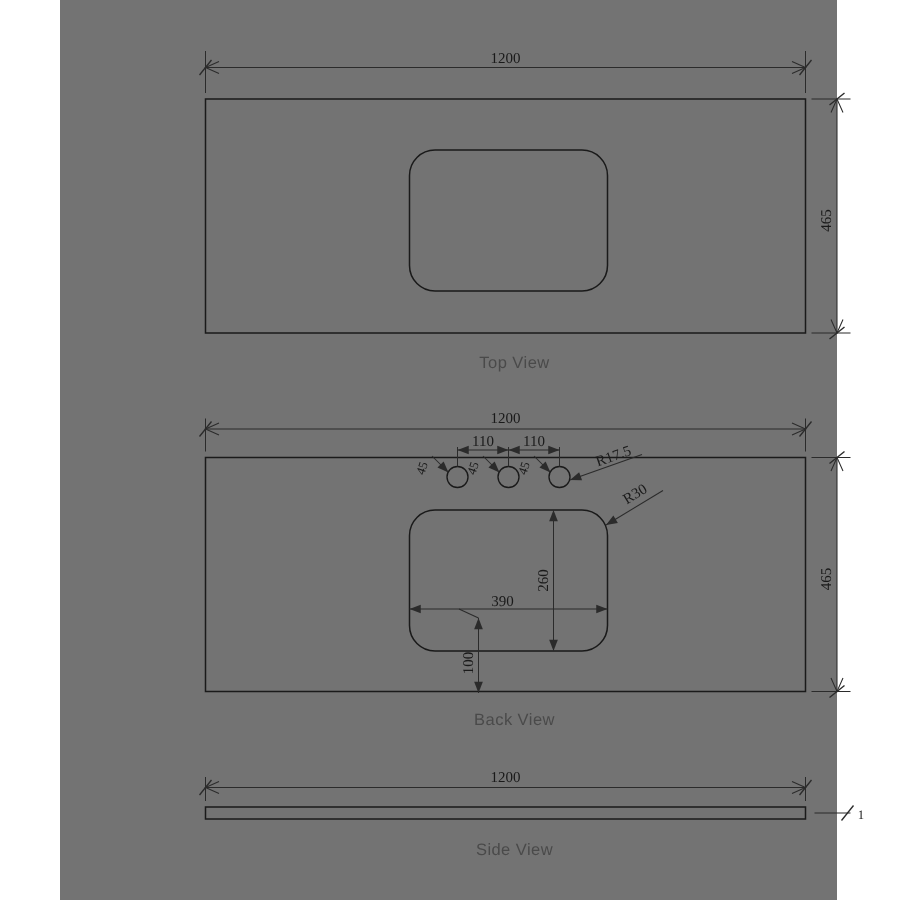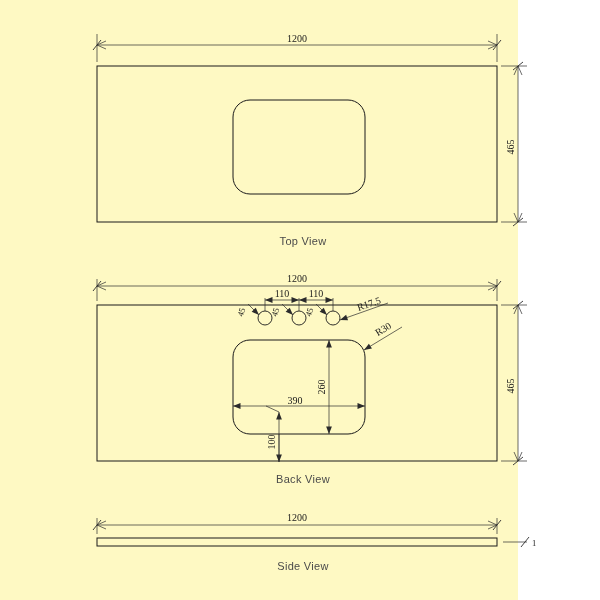--- a/index.html
+++ b/index.html
@@ -10,21 +10,22 @@
   body {
     width: 600px;
     height: 600px;
     font-family: "Liberation Sans", sans-serif;
     overflow: hidden;
   }
   #drawing-sheet {
     position: relative;
     width: 518px;
     height: 600px;
-    background: #fef9c3;
+    background: #737373;
+    margin-left: 40px;
   }
   svg.cad {
     position: absolute;
     left: 0;
     top: 0;
     width: 600px;
     height: 600px;
     display: block;
   }
   .outline {

